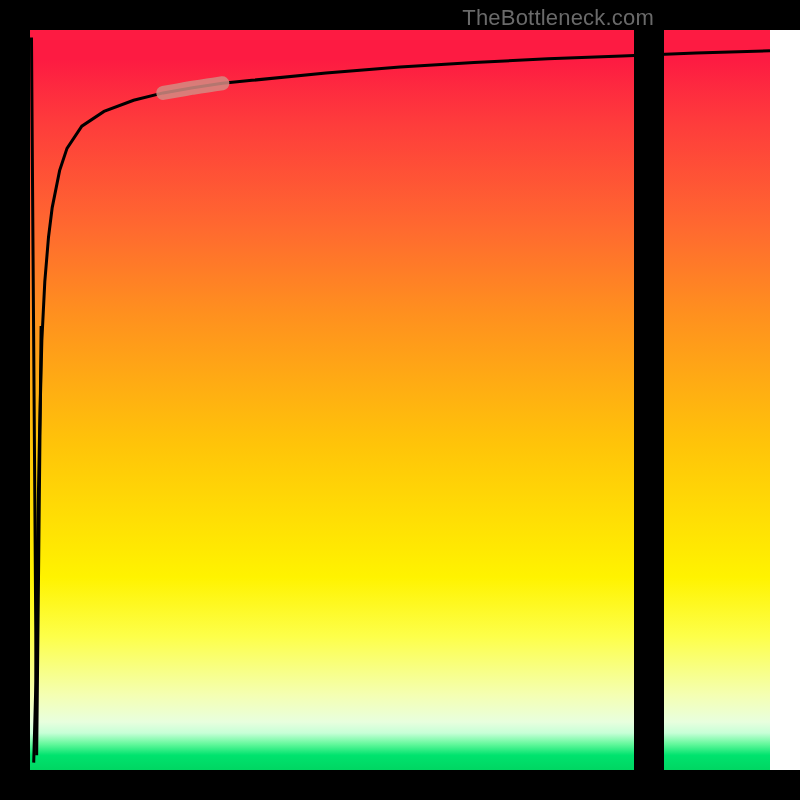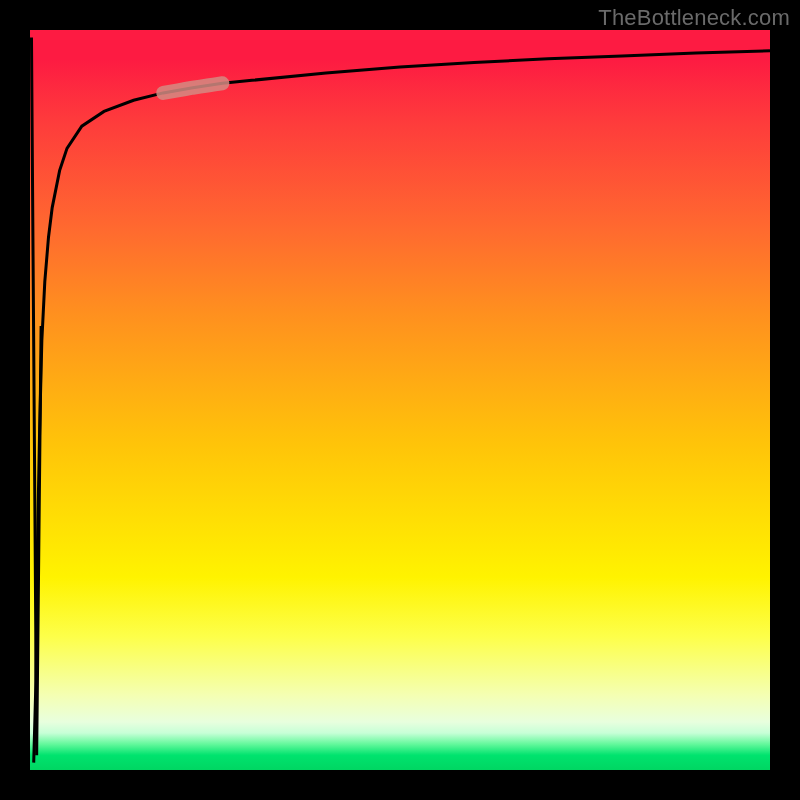--- a/index.html
+++ b/index.html
@@ -6,21 +6,21 @@
     margin: 0;
     padding: 0;
     width: 800px;
     height: 800px;
     overflow: hidden;
     background: #ffffff;
     font-family: Arial, Helvetica, sans-serif;
   }
   .chart-wrapper {
     position: relative;
-    width: 800px;
+    width: 664px;
     height: 800px;
   }
   .frame-black {
     position: absolute;
     background: #000000;
   }
   .frame-top    { left: 0; top: 0;    width: 800px; height: 30px; }
   .frame-bottom { left: 0; bottom: 0; width: 800px; height: 30px; }
   .frame-left   { left: 0; top: 0;    width: 30px;  height: 800px; }
   .frame-right  { right: 0; top: 0;   width: 30px;  height: 800px; }

